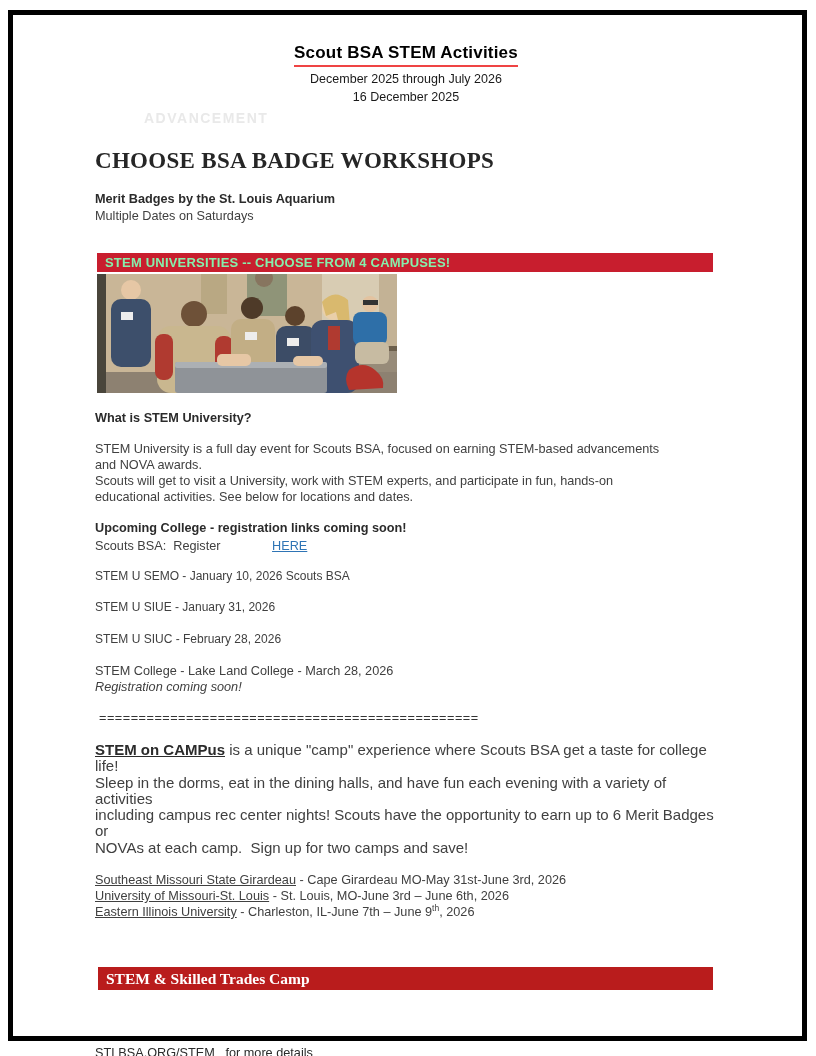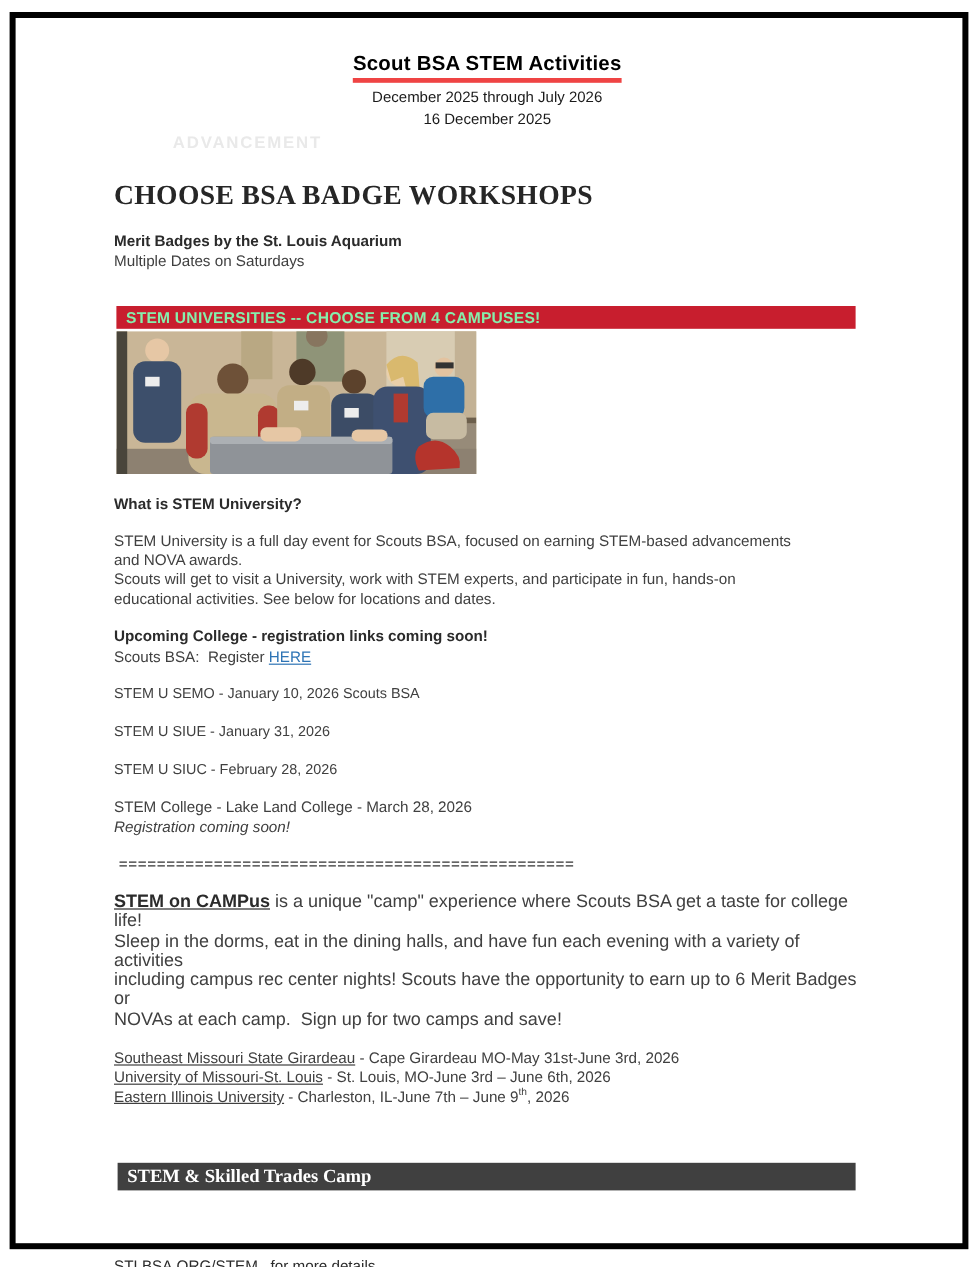--- a/index.html
+++ b/index.html
@@ -3,62 +3,62 @@
 <meta charset="utf-8">
 <style>
   * { margin:0; padding:0; box-sizing:border-box; }
   html,body { width:816px; height:1056px; background:#ffffff; font-family:"Liberation Sans", sans-serif; }
   .page { position:relative; width:816px; height:1056px; background:#fff; overflow:hidden; }
   .frame { position:absolute; left:8px; top:10px; width:799px; height:1031px; border:5px solid #000; pointer-events:none; }
   .watermark { position:absolute; left:144px; top:110px; font-size:14px; font-weight:bold; color:#e9e9e9; letter-spacing:1.5px; }
   .content { position:absolute; left:95px; top:0; width:622px; }
 
   .header { padding-top:42px; text-align:center; color:#000; }
-  .doc-title { display:inline-block; font-size:17px; font-weight:bold; line-height:22px; border-bottom:4px solid #ef4444; padding-bottom:1px; letter-spacing:0.2px; }
+  .doc-title { display:inline-block; font-size:17px; font-weight:bold; line-height:22px; border-bottom:2px solid #ef4444; padding-bottom:1px; letter-spacing:0.2px; }
   .subtitle { font-size:12.5px; line-height:18px; color:#1a1a1a; }
   .header .subtitle:first-of-type { margin-top:3px; }
 
   h1.workshops { margin-top:42px; font-family:"Liberation Serif", serif; font-size:23px; font-weight:bold; color:#262626; line-height:26px; letter-spacing:0.3px; }
 
   .aquarium { margin-top:17px; font-size:12.7px; line-height:17px; color:#404040; }
   .aquarium .b { font-weight:bold; color:#2b2b2b; }
 
   .red-banner { margin-top:28px; margin-left:2px; width:616px; height:19px; background:#C81E2E; color:#86efac;
     font-size:13px; font-weight:bold; line-height:19px; padding-left:8px; letter-spacing:0.2px; white-space:nowrap; }
 
   .photo { margin-top:2px; margin-left:2px; width:300px; height:119px; display:block; }
 
   .what-heading { margin-top:17px; font-size:12.7px; font-weight:bold; color:#2b2b2b; line-height:16px; }
   .para { margin-top:15px; font-size:12.7px; line-height:16px; color:#404040; white-space:pre-wrap; }
 
   .upcoming { margin-top:15px; font-size:12.7px; line-height:17.5px; color:#404040; }
   .upcoming .lead-b { font-weight:bold; color:#2b2b2b; white-space:pre; }
   .upcoming .lead-i { font-weight:bold; color:#2b2b2b; }
   .register-prefix { white-space:pre; }
-  a.here-link { color:#2E74B5; text-decoration:underline; cursor:pointer; }
+  a.here-link { color:#2E74B5; text-decoration:underline; cursor:pointer;margin-left:48px; }
 
   .event { font-size:12px; line-height:15px; color:#404040; }
   .event.e1 { margin-top:14px; }
   .event.e2 { margin-top:16px; }
   .event.e3 { margin-top:17px; }
   .event-block { margin-top:16px; font-size:12.7px; line-height:16px; color:#404040; }
   .italic-note { font-style:italic; }
 
   .divider { margin-top:16px; font-size:12.7px; line-height:14px; color:#333; white-space:pre; letter-spacing:0.5px; }
 
   .campus-para { margin-top:17px; font-size:15px; line-height:16.3px; color:#404040; }
   .campus-lead { font-weight:bold; text-decoration:underline; color:#2b2b2b; }
   .campus-body { white-space:pre-wrap; }
 
   .camps { margin-top:16px; font-size:12.7px; line-height:16px; color:#404040; }
   .camp-name { text-decoration:underline; }
   .camp-detail { white-space:pre-wrap; }
   sup.th { font-size:8.5px; vertical-align:super; line-height:0; }
 
-  .blue-banner { margin-top:47px; margin-left:3px; width:615px; height:23px; background:#404040; color:#fff;
+  .blue-banner { margin-top:47px; margin-left:3px; width:615px; height:23px; background:#b91c1c; color:#fff;
     font-family:"Liberation Serif", serif; font-size:15.5px; font-weight:bold; line-height:23px; padding-left:8px; white-space:nowrap; }
 
   .footer { margin-top:56px; font-size:12.7px; line-height:15px; color:#2b2b2b; white-space:pre; }
 </style>
 </head>
 <body>
 
 <div class="page">
   <div class="frame"></div>
 

